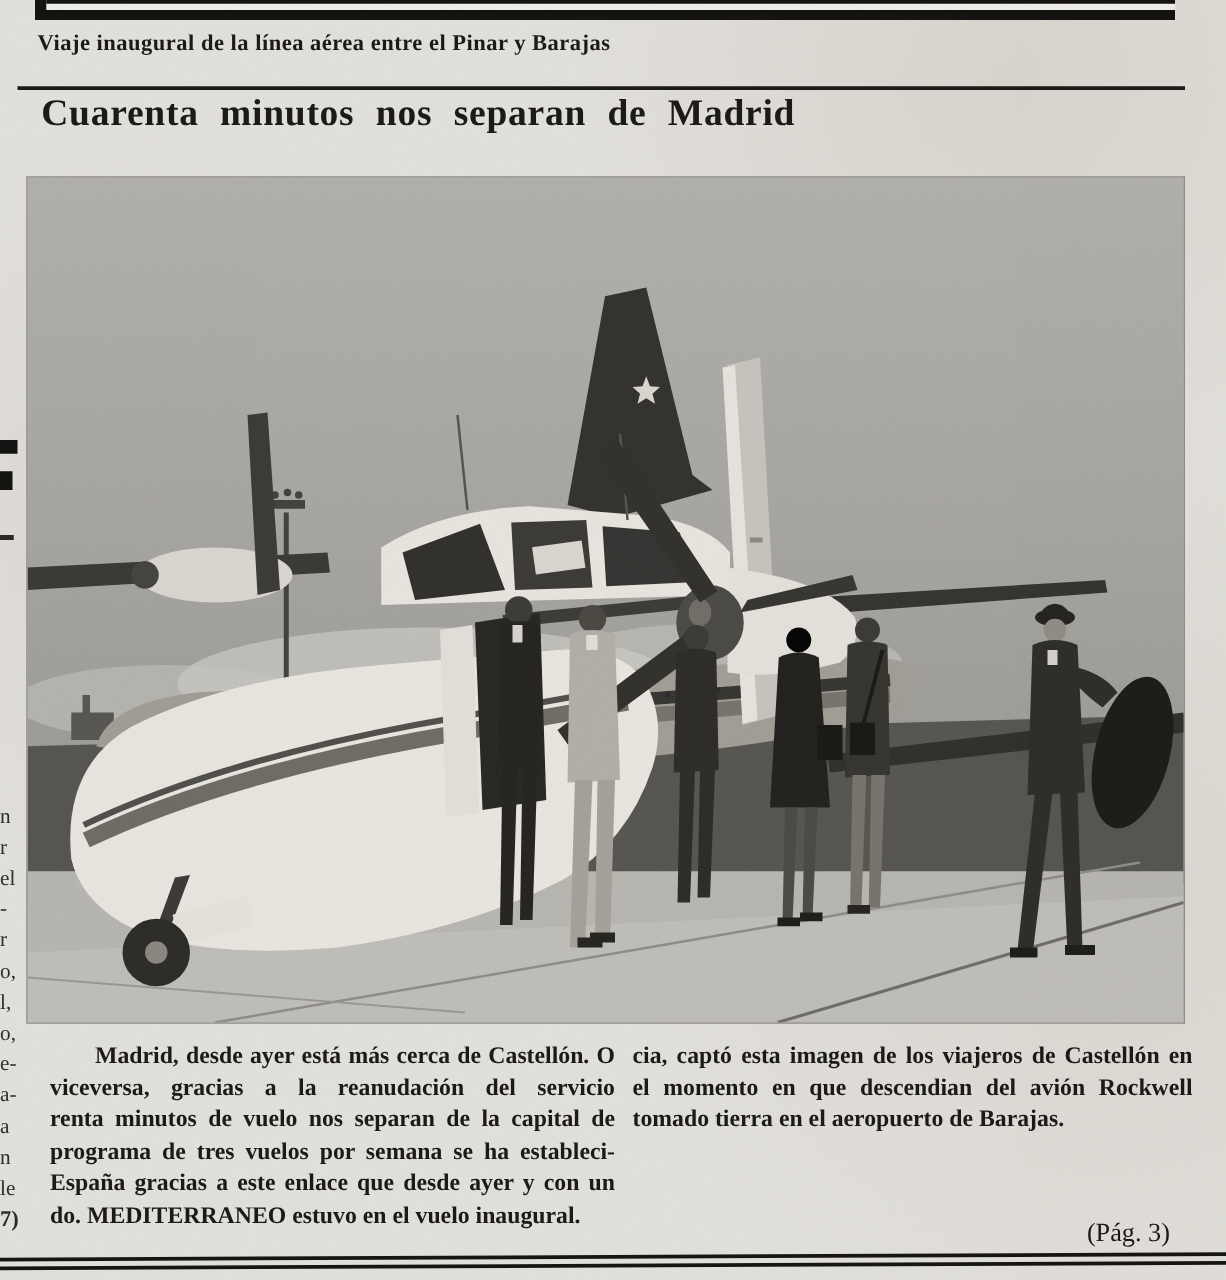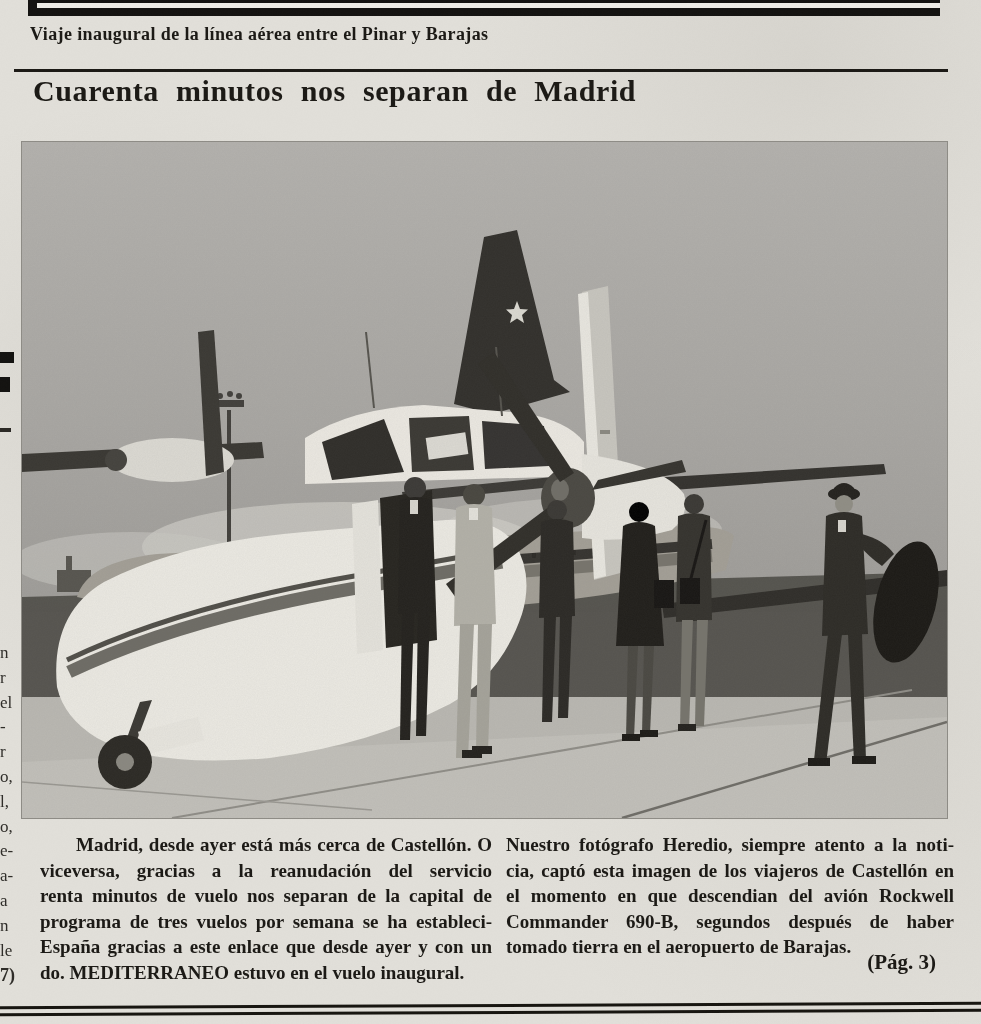--- a/index.html
+++ b/index.html
@@ -26,21 +26,21 @@
   
   .photo{left:22px;top:142px;width:925px;height:676px;background:#a8a6a0;outline:1px solid #8e8c86;}
   .photo svg{display:block;}
   
   .col{top:832px;font-size:19px;line-height:25.6px;font-weight:bold;}
   .col-left{left:40px;width:452px;}
   .col-right{left:506px;width:448px;}
   .cap-line{text-align:justify;text-align-last:justify;white-space:normal;}
   .cap-line.no-just{text-align-last:left;}
   .cap-line.indent{padding-left:36px;}
-  .page-ref{left:506px;top:950px;width:448px;text-align:right;font-size:21px;font-weight:bold;padding-right:18px;box-sizing:border-box;}
+  .page-ref{left:506px;top:974px;width:448px;text-align:right;font-size:21px;font-weight:normal;padding-right:18px;box-sizing:border-box;}
   
   .bot-rule-1{left:0;top:1004px;width:981px;height:3px;background:#16140f;transform:rotate(-0.25deg);}
   .bot-rule-2{left:0;top:1011px;width:981px;height:3px;background:#16140f;transform:rotate(-0.25deg);}
   
   .torn-a{left:0;top:352px;width:14px;height:11px;background:#131210;}
   .torn-b{left:0;top:377px;width:10px;height:15px;background:#131210;}
   .torn-c{left:0;top:428px;width:11px;height:4px;background:#2a2824;}
   .margin-col{left:0;top:641px;width:20px;font-size:17px;line-height:24.8px;color:#2e2c28;}
   .margin-col span{display:block;height:24.8px;}
   .margin-col .frag-bold{font-weight:bold;font-size:18px;}
@@ -221,24 +221,22 @@
 <div class="abs col col-left">
   <div class="cap-line indent">Madrid, desde ayer está más cerca de Castellón. O</div>
   <div class="cap-line">viceversa, gracias a la reanudación del servicio</div>
   <div class="cap-line">renta minutos de vuelo nos separan de la capital de</div>
   <div class="cap-line">programa de tres vuelos por semana se ha estableci-</div>
   <div class="cap-line">España gracias a este enlace que desde ayer y con un</div>
   <div class="cap-line no-just">do. MEDITERRANEO estuvo en el vuelo inaugural.</div>
 </div>
 
 <div class="abs col col-right">
-  <div class="cap-line">Nuestro fotógrafo Heredio, siempre atento a la noti-</div>
   <div class="cap-line">cia, captó esta imagen de los viajeros de Castellón en</div>
   <div class="cap-line">el momento en que descendian del avión Rockwell</div>
-  <div class="cap-line">Commander 690-B, segundos después de haber</div>
   <div class="cap-line no-just">tomado tierra en el aeropuerto de Barajas.</div>
 </div>
 
 <div class="abs page-ref">(Pág. 3)</div>
 
 <div class="abs bot-rule-1"></div>
 <div class="abs bot-rule-2"></div>
 
 <div class="abs torn-a"></div>
 <div class="abs torn-b"></div>

